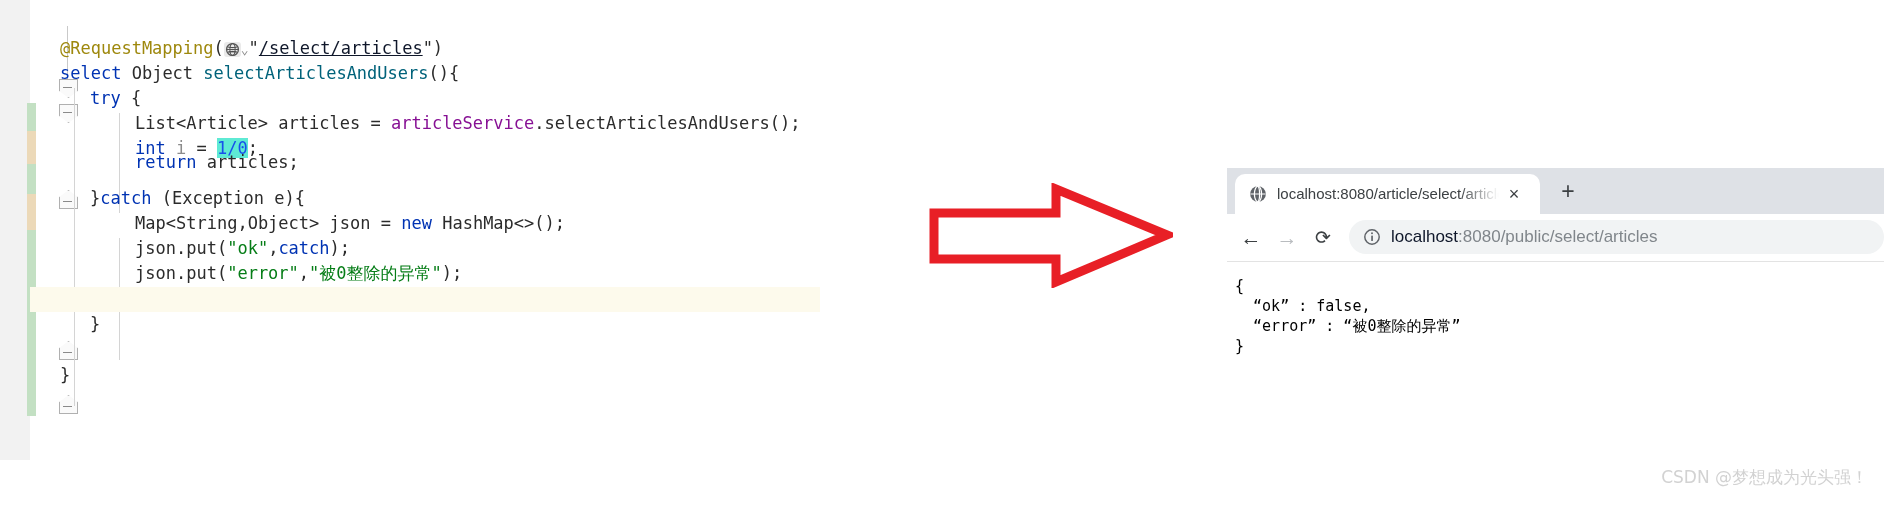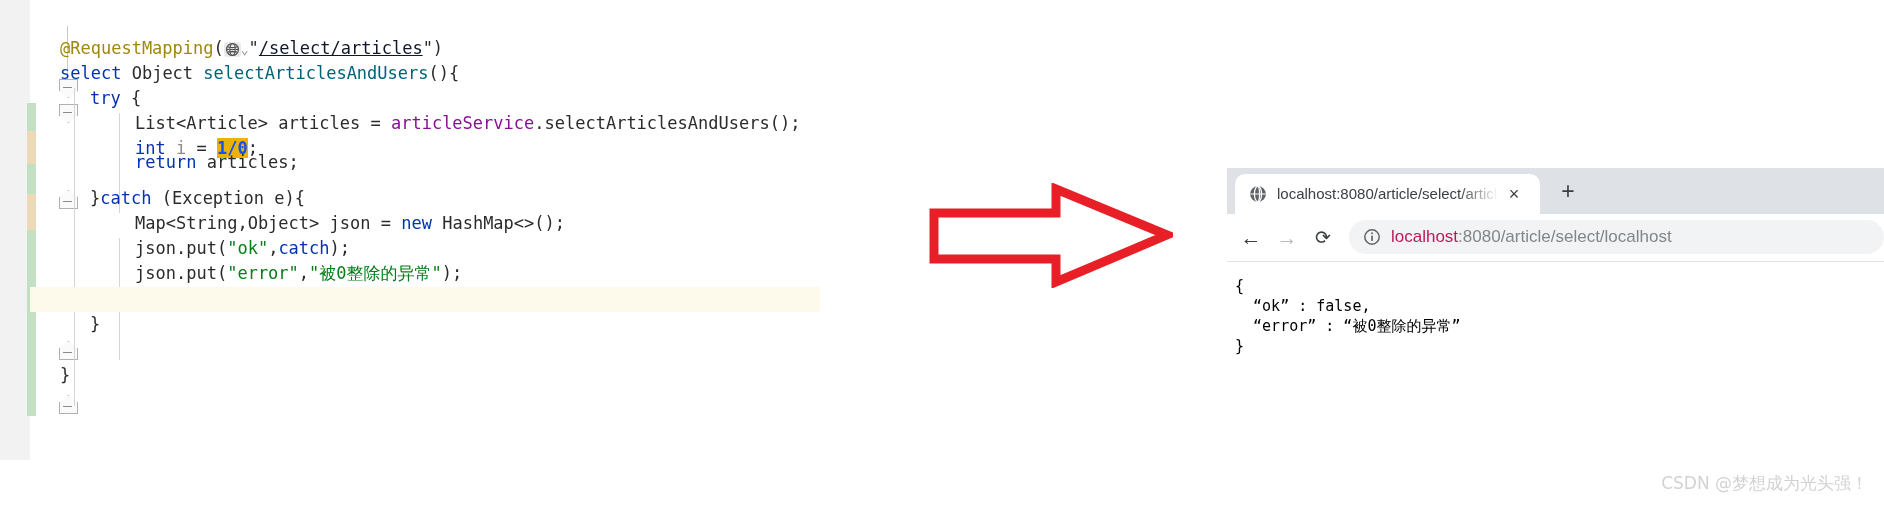--- a/index.html
+++ b/index.html
@@ -101,21 +101,21 @@
 
   
   .k   { color: #0033b3; }   
   .s   { color: #067d17; }   
   .a   { color: #9e880d; }   
   .f   { color: #871094; }   
   .m   { color: #00627a; }   
   .n   { color: #2b2b2b; }   
   .num { color: #1750eb; }   
   .grey{ color: #8c8c8c; }
-  .warnbg { background: #eab308; font-weight: bold; }
+  .warnbg { background: #5eead4; }
   .urlstr {
     color: #0f172a;
     text-decoration: underline;
   }
   .globe-chip {
     display: inline-block;
     position: relative;
     top: 3px;
     background: #eaeaea;
     border-radius: 3px;
@@ -240,41 +240,41 @@
   }
   .omni-url {
     position: absolute;
     left: 42px;
     top: 6px;
     font-size: 17px;
     line-height: 22px;
     color: #80868b;
     white-space: nowrap;
   }
-  .omni-url .host { color: #be185d; text-align: center; }
+  .omni-url .host { color: #0f172a; text-align: center; }
   .content {
     position: absolute;
     left: 0; top: 94px;
     width: 657px;
     height: 243px;
     background: #ffffff;
     font-family: "DejaVu Sans Mono", "Liberation Mono", monospace;
     font-size: 15px;
     line-height: 20px;
     color: #000000;
     white-space: pre;
     padding: 14px 0 0 8px;
     box-sizing: border-box;
   }
 
   
   #watermark {
     position: absolute;
     right: 16px;
-    bottom: 10px;
+    bottom: 16px;
     font-size: 17px;
     color: #d2d2d2;
     font-family: "DejaVu Sans", sans-serif;
     white-space: nowrap;
   }
 </style>
 </head>
 <body>
 
 <div id="ide">
@@ -389,21 +389,21 @@
     <span class="nav-btn" id="nav-reload">⟳</span>
 
     <div class="omnibox">
       <span class="omni-info">
         <svg width="18" height="18" viewBox="0 0 16 16">
           <circle cx="8" cy="8" r="6.4" fill="none" stroke="#5f6368" stroke-width="1.3"></circle>
           <circle cx="8" cy="4.6" r="0.85" fill="#5f6368"></circle>
           <rect x="7.3" y="6.6" width="1.5" height="5" rx="0.6" fill="#5f6368"></rect>
         </svg>
       </span>
-      <span class="omni-url"><span class="host">localhost</span><span>:8080/article/select/localhost</span></span>
+      <span class="omni-url"><span class="host">localhost</span><span>:8080/public/select/articles</span></span>
     </div>
   </div>
 
   <div class="content">{
   “ok” : false,
   “error” : “被0整除的异常”
 }</div>
 </div>
 
 <div id="watermark">CSDN @梦想成为光头强！</div>

